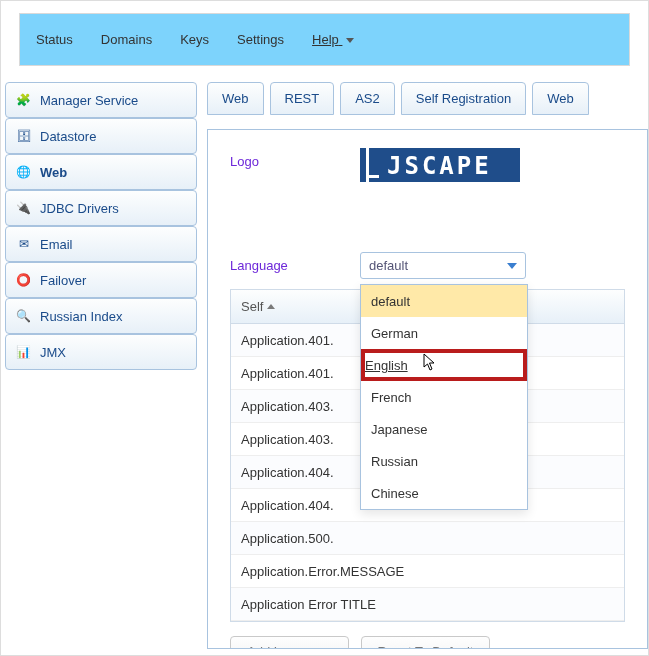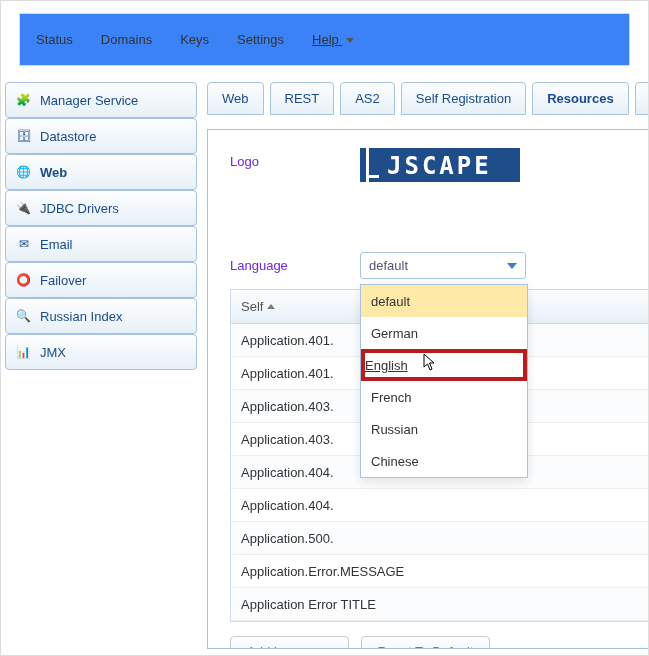--- a/index.html
+++ b/index.html
@@ -14,21 +14,21 @@
     border: 1px solid #ddd;
   }
 
   
   .top-menu {
     display: flex;
     align-items: center;
     padding: 18px 16px;
     border: 1px solid #d9d9d9;
     margin: 12px 18px 16px 18px;
-    background: #3b82f6;
+    background: #7dd3fc;
   }
   .top-menu-item {
     margin-right: 28px;
     color: #333;
     cursor: pointer;
   }
   .top-menu-item:last-child { margin-right: 0; text-decoration: underline; }
   .caret {
     display: inline-block;
     width: 0; height: 0;
@@ -270,21 +270,20 @@
       </div>
     </div>
 
   <div class="content">
 
     <div class="tab-row" id="tabs">
         <div class="tab">Web</div>
         <div class="tab">REST</div>
         <div class="tab">AS2</div>
         <div class="tab">Self Registration</div>
-        <div class="tab active">Resources</div>
         <div class="tab">Web</div>
       </div>
 
     <div class="panel">
 
       <div class="row">
         <div class="field-label">Logo</div>
         <div class="logo-box">
           <svg class="logo-svg" viewBox="0 0 160 34">
             <rect width="160" height="34" fill="#1f4d8a"></rect>
@@ -324,20 +323,21 @@
       <div class="btn-row">
         <div class="btn">Add Language</div>
         <div class="btn">Reset To Default</div>
       </div>
 
       <div class="dropdown" id="dropdown">
           <div class="dropdown-item sel">default</div>
           <div class="dropdown-item">German</div>
           <div class="dropdown-item hl">English</div>
           <div class="dropdown-item">French</div>
+          <div class="dropdown-item">Japanese</div>
           <div class="dropdown-item">Russian</div>
           <div class="dropdown-item">Chinese</div>
         </div>
       <div class="cursor">
         <svg width="16" height="18" viewBox="0 0 16 18">
             <path d="M1 1 L1 14 L4.5 11 L7 17 L9 16 L6.5 10 L11 10 Z" fill="#fff" stroke="#000" stroke-width="1"></path>
           </svg>
       </div>
 
     </div>

